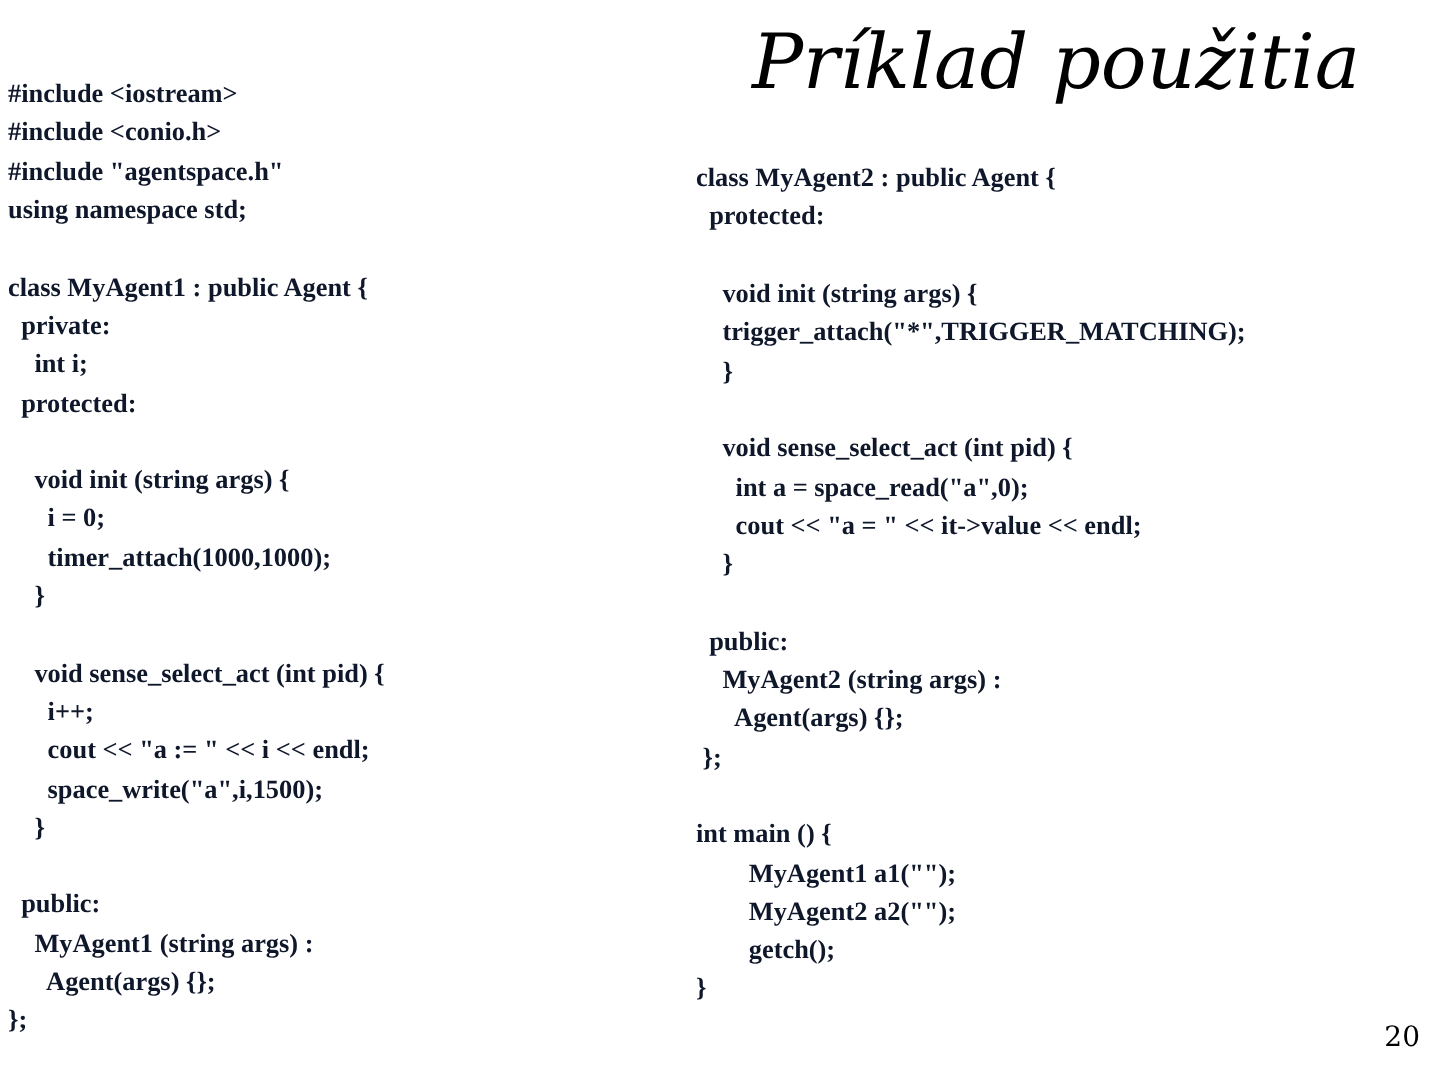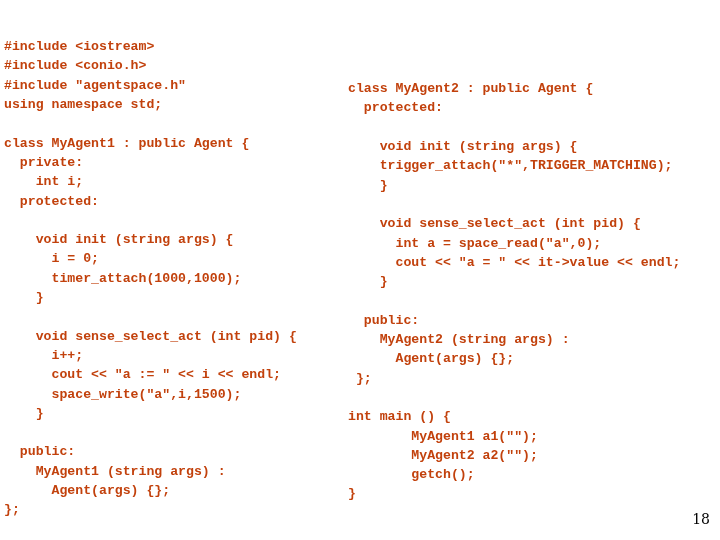--- a/index.html
+++ b/index.html
@@ -25,25 +25,25 @@
     font-style: italic;
     font-weight: normal;
     font-size: 38px;
     line-height: 46px;
     color: #000000;
     white-space: nowrap;
     letter-spacing: 0px;
   }
   .code-col {
     position: absolute;
-    font-family: Liberation Mono, monospace;
+    font-family: Liberation Serif, serif;
     font-weight: bold;
     font-size: 13.2px;
     line-height: 19.3px;
-    color: #c2410c;
+    color: #0f172a;
     white-space: pre;
     letter-spacing: 0px;
   }
   #code-left {
     left: 4px;
     top: 24px;
     width: 336px;
   }
   #code-right {
     left: 348px;
@@ -68,20 +68,21 @@
     font-size: 14px;
     line-height: 16px;
     color: #000000;
   }
 </style>
 </head>
 <body>
 
 <div id="slide">
 
+  <div id="slide-title">Príklad použitia</div>
 
   <pre class="code-col" id="code-left"><span class="code-line">#include &lt;iostream&gt;</span><span class="code-line">#include &lt;conio.h&gt;</span><span class="code-line">#include "agentspace.h"</span><span class="code-line">using namespace std;</span><span class="code-line blank">&nbsp;</span><span class="code-line">class MyAgent1 : public Agent {</span><span class="code-line">  private:</span><span class="code-line">    int i;</span><span class="code-line">  protected:</span><span class="code-line blank">&nbsp;</span><span class="code-line">    void init (string args) {</span><span class="code-line">      i = 0;</span><span class="code-line">      timer_attach(1000,1000);</span><span class="code-line">    }</span><span class="code-line blank">&nbsp;</span><span class="code-line">    void sense_select_act (int pid) {</span><span class="code-line">      i++;</span><span class="code-line">      cout &lt;&lt; "a := " &lt;&lt; i &lt;&lt; endl;</span><span class="code-line">      space_write("a",i,1500);</span><span class="code-line">    }</span><span class="code-line blank">&nbsp;</span><span class="code-line">  public:</span><span class="code-line">    MyAgent1 (string args) :</span><span class="code-line">      Agent(args) {};</span><span class="code-line">};</span></pre>
 
   <pre class="code-col" id="code-right"><span class="code-line">class MyAgent2 : public Agent {</span><span class="code-line">  protected:</span><span class="code-line blank">&nbsp;</span><span class="code-line">    void init (string args) {</span><span class="code-line">    trigger_attach("*",TRIGGER_MATCHING);</span><span class="code-line">    }</span><span class="code-line blank">&nbsp;</span><span class="code-line">    void sense_select_act (int pid) {</span><span class="code-line">      int a = space_read("a",0);</span><span class="code-line">      cout &lt;&lt; "a = " &lt;&lt; it-&gt;value &lt;&lt; endl;</span><span class="code-line">    }</span><span class="code-line blank">&nbsp;</span><span class="code-line">  public:</span><span class="code-line">    MyAgent2 (string args) :</span><span class="code-line">      Agent(args) {};</span><span class="code-line"> };</span><span class="code-line blank">&nbsp;</span><span class="code-line">int main () {</span><span class="code-line">        MyAgent1 a1("");</span><span class="code-line">        MyAgent2 a2("");</span><span class="code-line">        getch();</span><span class="code-line">}</span></pre>
 
-  <div id="page-number">18</div>
+  <div id="page-number">20</div>
 
 </div>
 
 </body></html>

